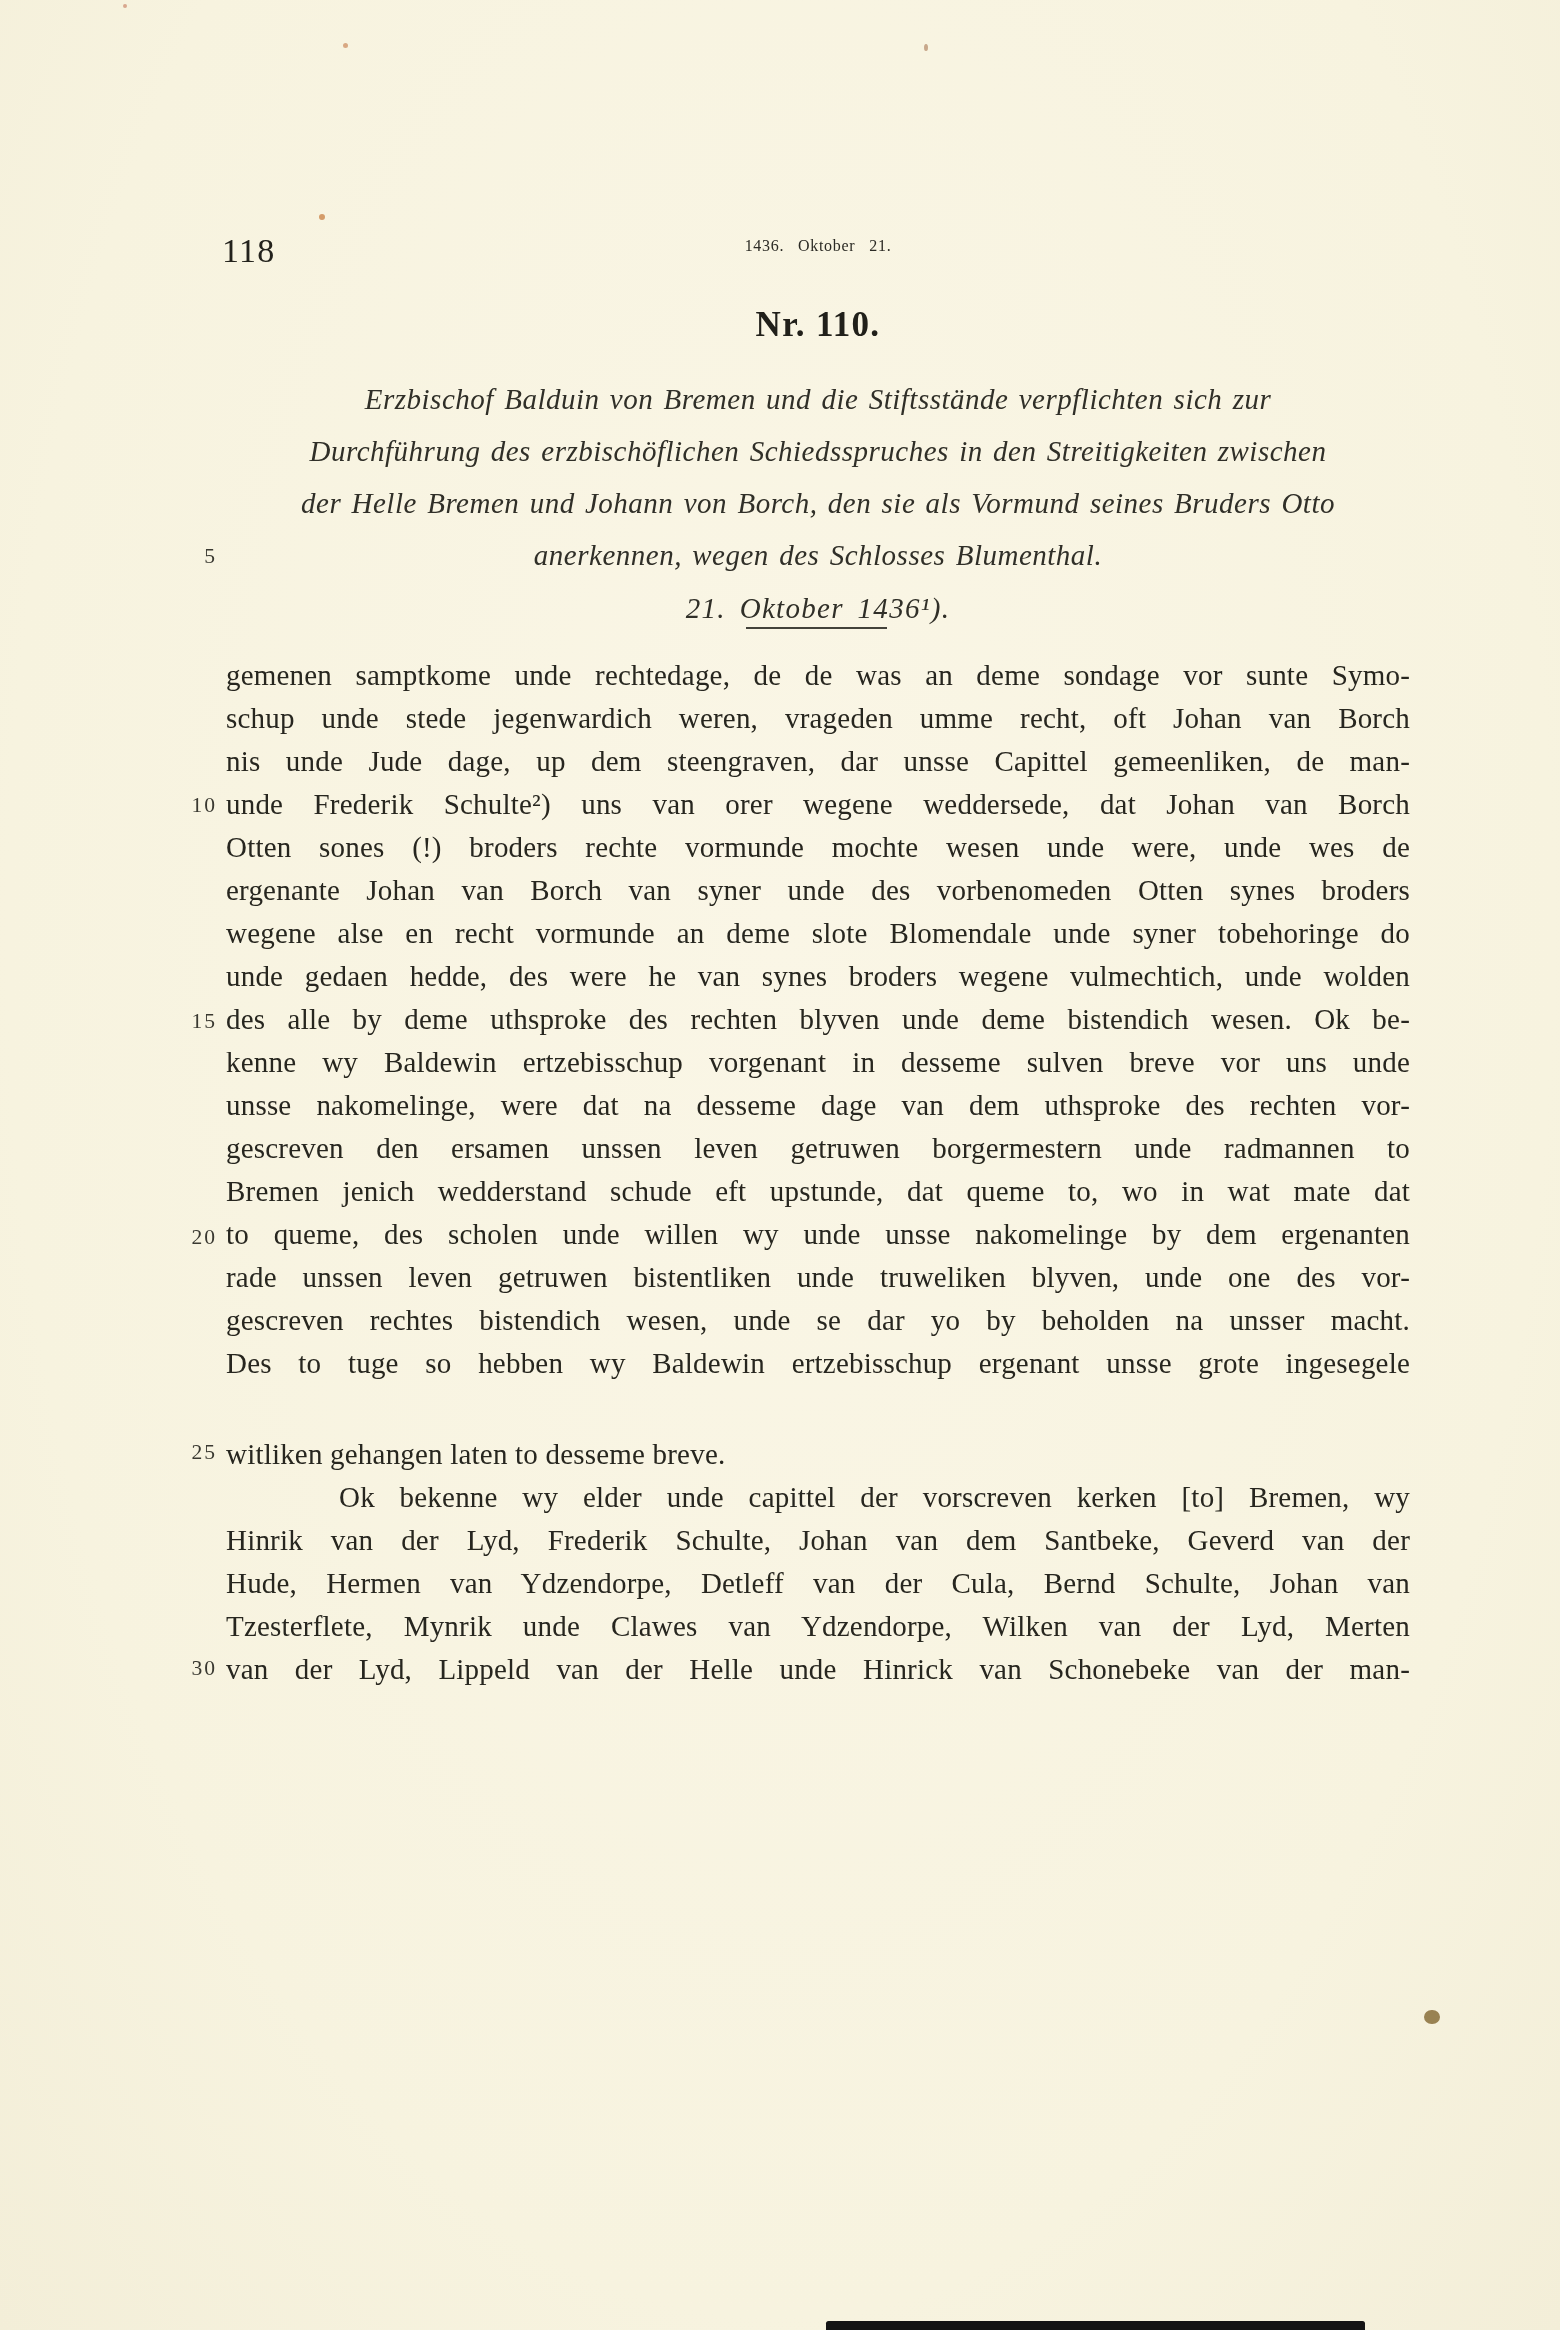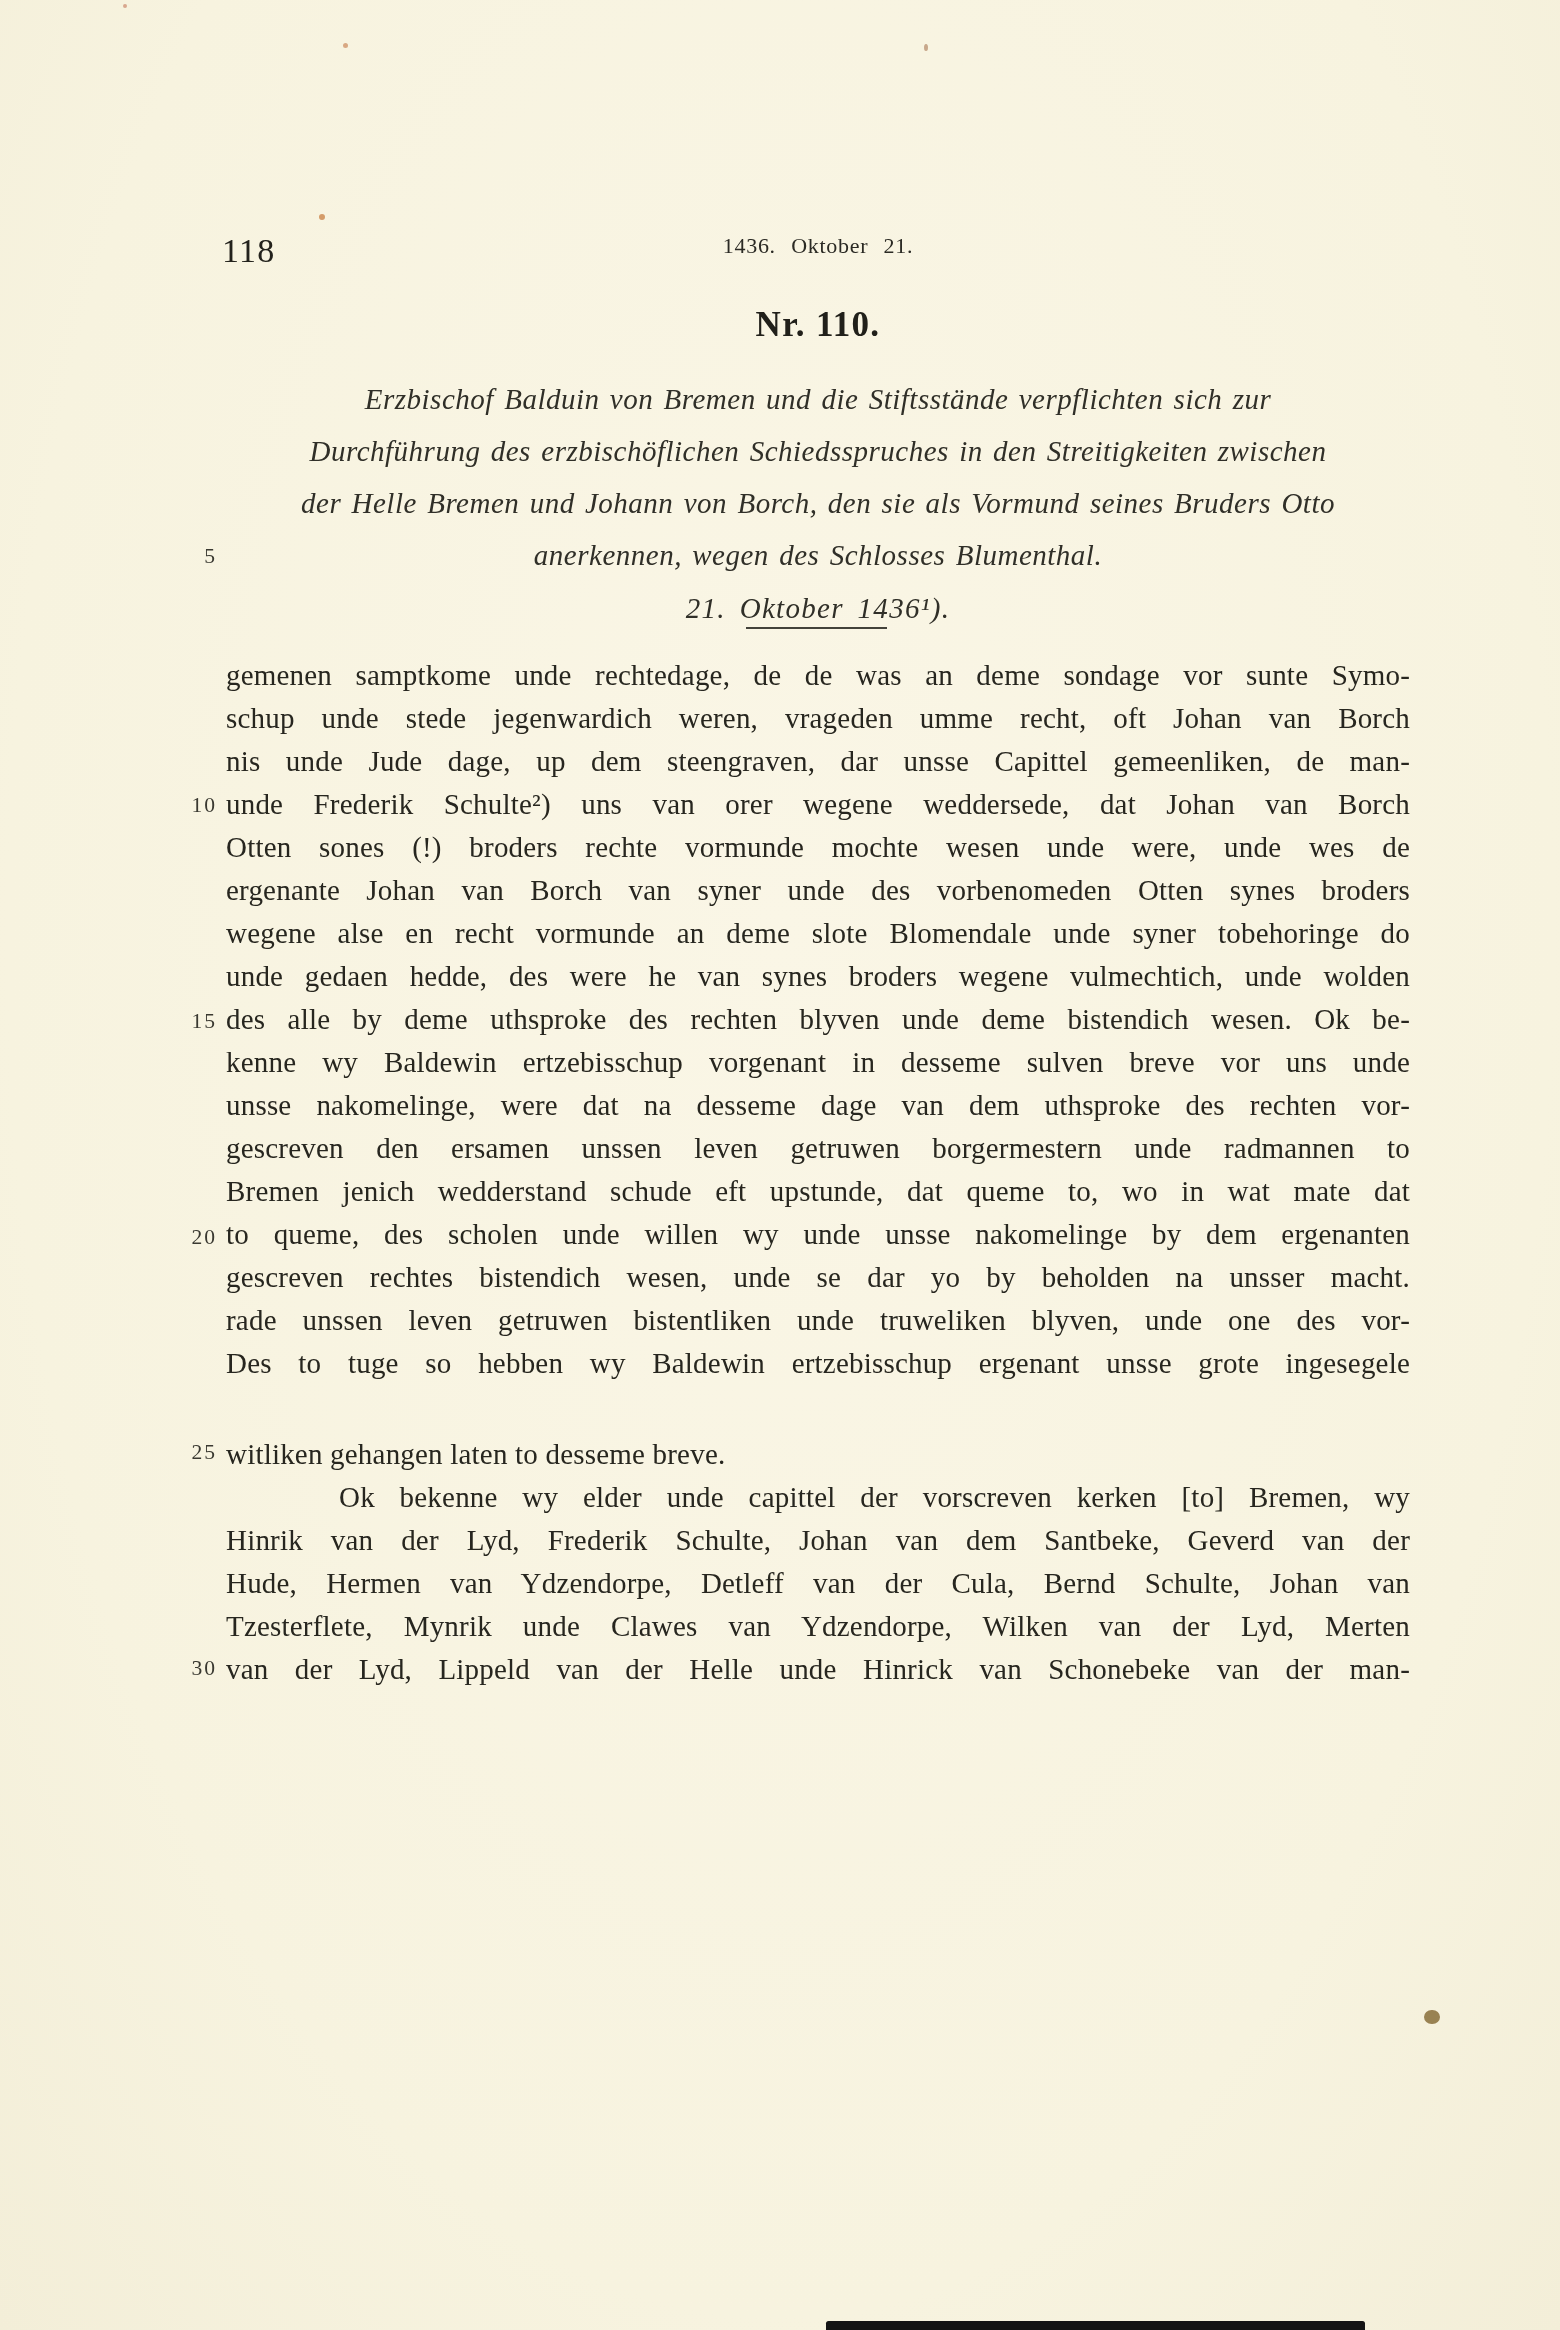--- a/index.html
+++ b/index.html
@@ -17,21 +17,21 @@
     position: absolute;
     left: 222px; top: 232px;
     font-size: 34px; line-height: 37px;
     letter-spacing: 1.3px;
     color: #23221c;
   }
   .running-head {
     position: absolute;
     left: 226px; top: 229px; width: 1184px;
     text-align: center;
-    font-size: 22px; line-height: 34px;
+    font-size: 16px; line-height: 34px;
     word-spacing: 9.2px; letter-spacing: 0.7px;
     color: #2b2a24;
   }
   .doc-heading {
     position: absolute;
     left: 226px; top: 302px; width: 1184px;
     text-align: center;
     font-size: 35px; line-height: 46px;
     font-weight: 700; letter-spacing: 1.3px;
     color: #21201a;
@@ -138,22 +138,22 @@
     <div class="body-line">Otten sones (!) broders rechte vormunde mochte wesen unde were, unde wes de</div>
     <div class="body-line">ergenante Johan van Borch van syner unde des vorbenomeden Otten synes broders</div>
     <div class="body-line">wegene alse en recht vormunde an deme slote Blomendale unde syner tobehoringe do</div>
     <div class="body-line">unde gedaen hedde, des were he van synes broders wegene vulmechtich, unde wolden</div>
     <div class="body-line">des alle by deme uthsproke des rechten blyven unde deme bistendich wesen.  Ok be-</div>
     <div class="body-line">kenne wy Baldewin ertzebisschup vorgenant in desseme sulven breve vor uns unde</div>
     <div class="body-line">unsse nakomelinge, were dat na desseme dage van dem uthsproke des rechten vor-</div>
     <div class="body-line">gescreven den ersamen unssen leven getruwen borgermestern unde radmannen to</div>
     <div class="body-line">Bremen jenich wedderstand schude eft upstunde, dat queme to, wo in wat mate dat</div>
     <div class="body-line">to queme, des scholen unde willen wy unde unsse nakomelinge by dem ergenanten</div>
+    <div class="body-line">rade unssen leven getruwen bistentliken unde truweliken blyven, unde one des vor-</div>
     <div class="body-line">gescreven rechtes bistendich wesen, unde se dar yo by beholden na unsser macht.</div>
-    <div class="body-line">rade unssen leven getruwen bistentliken unde truweliken blyven, unde one des vor-</div>
     <div class="body-line">Des to tuge so hebben wy Baldewin ertzebisschup ergenant unsse grote ingesegele</div>
     <div class="body-line para-end">witliken gehangen laten to desseme breve.</div>
     <div class="body-line first">Ok bekenne wy elder unde capittel der vorscreven kerken [to] Bremen, wy</div>
     <div class="body-line">Hinrik van der Lyd, Frederik Schulte, Johan van dem Santbeke, Geverd van der</div>
     <div class="body-line">Hude, Hermen van Ydzendorpe, Detleff van der Cula, Bernd Schulte, Johan van</div>
     <div class="body-line">Tzesterflete, Mynrik unde Clawes van Ydzendorpe, Wilken van der Lyd, Merten</div>
     <div class="body-line">van der Lyd, Lippeld van der Helle unde Hinrick van Schonebeke van der man-</div>
   </div>
 
   <div class="speck speck-1"></div>

